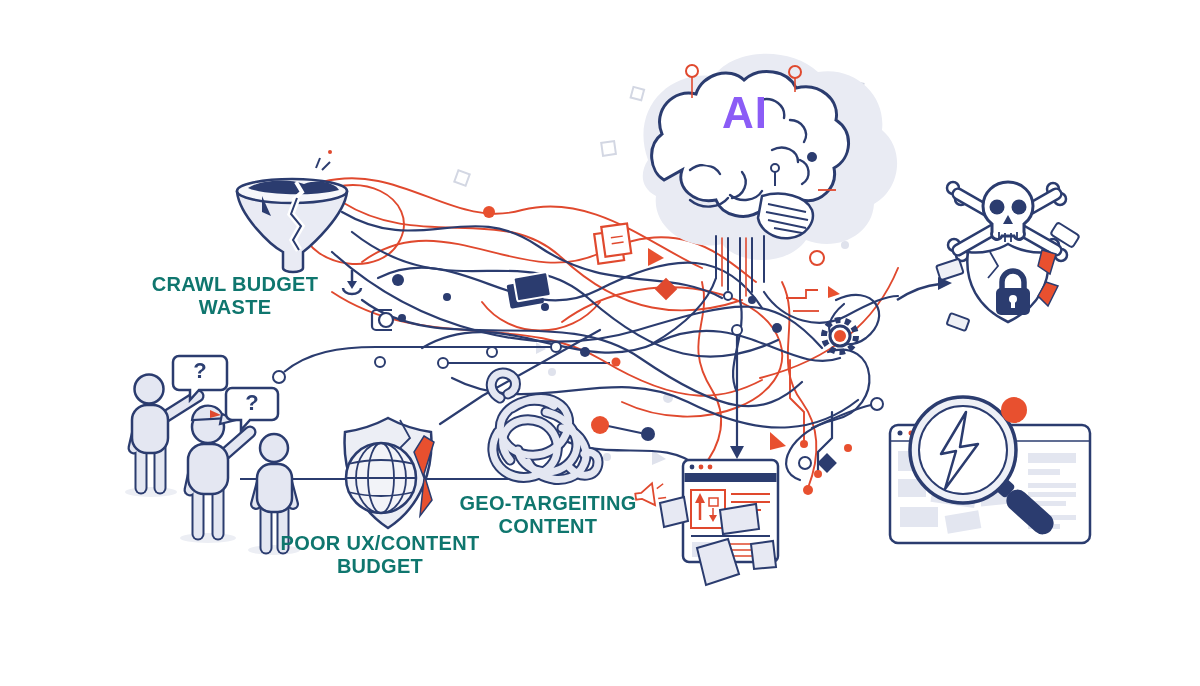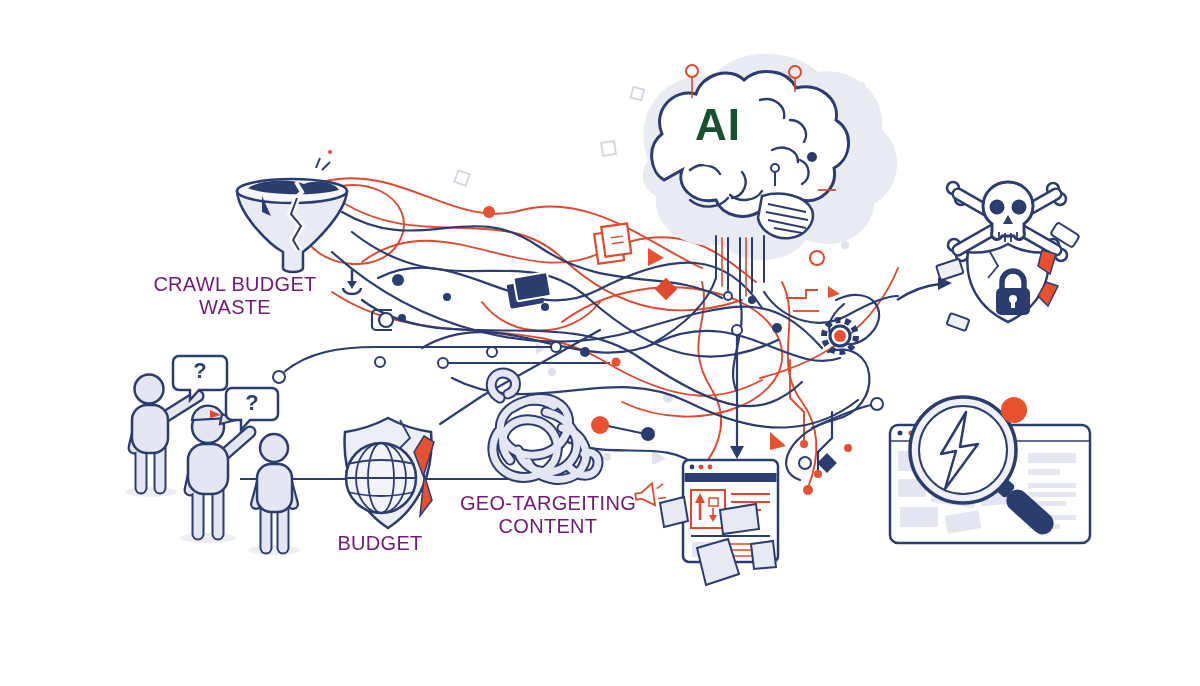--- a/index.html
+++ b/index.html
@@ -1,24 +1,24 @@
 <!DOCTYPE html>
 <html><head>
 <meta charset="utf-8">
 <style>
   html,body{margin:0;padding:0;background:#fff;}
   #stage{position:relative;width:1200px;height:686px;background:#ffffff;overflow:hidden;
          font-family:"Liberation Sans",sans-serif;}
   #art{position:absolute;left:0;top:0;}
-  .label{position:absolute;text-align:center;font-weight:normal;font-size:20px;line-height:1.15;
-         color:#701a75;letter-spacing:.3px;}
+  .label{position:absolute;text-align:center;font-weight:bold;font-size:20px;line-height:1.15;
+         color:#0f766e;letter-spacing:.3px;}
   .label span{display:block;}
   .qmark{position:absolute;width:30px;text-align:center;font-weight:bold;font-size:22px;color:#2c3f72;}
-  .ai-text{position:absolute;left:668px;top:100px;width:100px;height:56px;text-align:center;
-           font-weight:bold;font-size:44px;color:#14532d;letter-spacing:1px;}
+  .ai-text{position:absolute;left:668px;top:88px;width:100px;height:56px;text-align:right;
+           font-weight:bold;font-size:44px;color:#8b5cf6;letter-spacing:1px;}
 </style>
 </head>
 <body>
 
 <div id="stage">
 <svg id="art" width="1200" height="686" viewBox="0 0 1200 686" xmlns="http://www.w3.org/2000/svg">
 
   <g stroke="#d3d7e3" stroke-width="2" fill="none">
     <rect x="846" y="82" width="16" height="16" transform="rotate(12 854 90)"></rect>
     <rect x="602" y="142" width="13" height="13" transform="rotate(-8 608 148)"></rect>
@@ -412,20 +412,21 @@
 <div class="ai-text">AI</div>
 
 <div class="qmark" style="left:185px;top:358px;">?</div>
 <div class="qmark" style="left:237px;top:390px;">?</div>
 
 <div class="label" style="left:135px;top:273px;width:200px;">
   <span>CRAWL BUDGET</span>
   <span>WASTE</span>
 </div>
 <div class="label" style="left:280px;top:532px;width:200px;">
+  <span>POOR UX/CONTENT</span>
   <span>BUDGET</span>
 </div>
 <div class="label" style="left:448px;top:492px;width:200px;">
   <span>GEO-TARGEITING</span>
   <span>CONTENT</span>
 </div>
 <div class="label" style="left:630px;top:568px;width:200px;">
 </div>
 </div>
 

